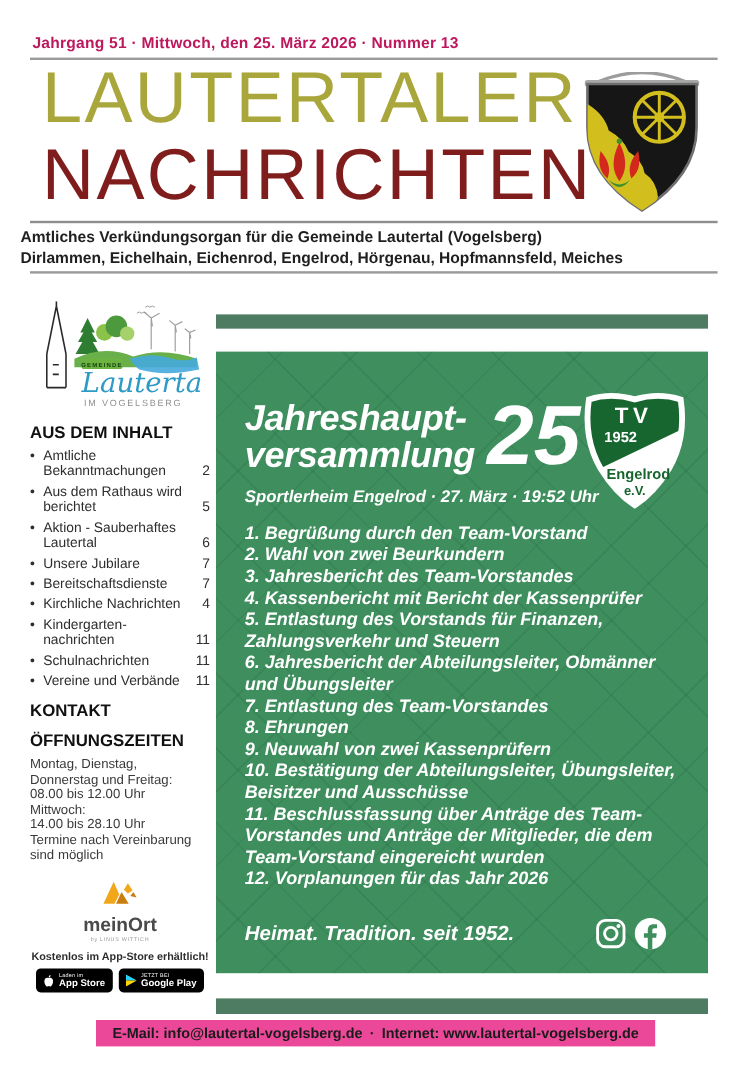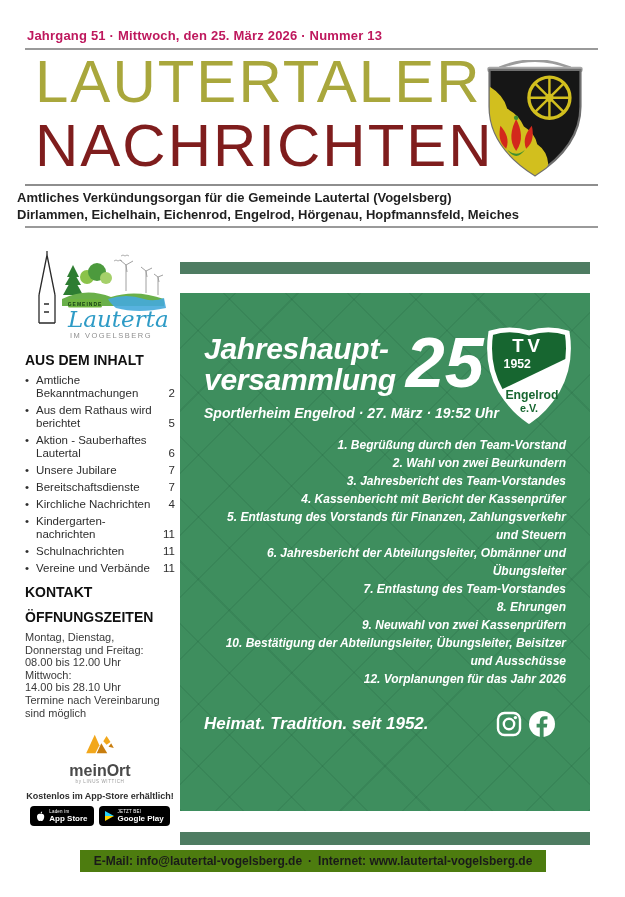--- a/index.html
+++ b/index.html
@@ -57,29 +57,29 @@
     background-image:
       repeating-linear-gradient(45deg, rgba(10,60,35,0.10) 0px, rgba(10,60,35,0.10) 1.5px, transparent 1.5px, transparent 44px),
       repeating-linear-gradient(-45deg, rgba(10,60,35,0.10) 0px, rgba(10,60,35,0.10) 1.5px, transparent 1.5px, transparent 44px);
   }
   .poster-title-row { display:flex; align-items:flex-start; }
   .poster-title { font-size:30px; line-height:31px; font-weight:bold; font-style:italic; letter-spacing:-0.3px; }
   .big-number { font-size:70px; line-height:60px; font-weight:bold; font-style:italic; margin-left:10px; }
   .club-shield { position:absolute; top:30px; right:12px; width:98px; height:104px; }
   .event-line { font-size:14px; font-weight:bold; font-style:italic; margin-top:10px; }
   .agenda { margin-top:15px; width:362px; }
-  .agenda-item { font-size:12px; line-height:18px; font-weight:bold; font-style:italic;text-align:right; }
+  .agenda-item { font-size:15px; line-height:18px; font-weight:bold; font-style:italic; }
   .tagline-row { display:flex; justify-content:space-between; align-items:center; margin-top:22px; padding-right:14px; }
   .tagline { font-size:17px; font-weight:bold; font-style:italic; }
   .social { display:flex; align-items:center; gap:5px; }
 
   
   .footer-bar {
     position:absolute; left:80px; top:850px; width:466px; height:22px;
-    background:#4d7c0f; display:flex; align-items:center; justify-content:center;
+    background:#ec4899; display:flex; align-items:center; justify-content:center;
     font-size:12px; font-weight:bold; color:#1a1a1a; gap:6px;
   }
 </style>
 </head>
 <body>
 
 <div class="issue-line">Jahrgang 51 · Mittwoch, den 25. März 2026 · Nummer 13</div>
 <div class="rule rule-1"></div>
 
 <div class="masthead-title">
@@ -306,20 +306,21 @@
         <div class="agenda-item">6. Jahresbericht der Abteilungsleiter, Obmänner und Übungsleiter</div>
 
         <div class="agenda-item">7. Entlastung des Team-Vorstandes</div>
 
         <div class="agenda-item">8. Ehrungen</div>
 
         <div class="agenda-item">9. Neuwahl von zwei Kassenprüfern</div>
 
         <div class="agenda-item">10. Bestätigung der Abteilungsleiter, Übungsleiter, Beisitzer und Ausschüsse</div>
 
+        <div class="agenda-item">11. Beschlussfassung über Anträge des Team-Vorstandes und Anträge der Mitglieder, die dem Team-Vorstand eingereicht wurden</div>
 
         <div class="agenda-item">12. Vorplanungen für das Jahr 2026</div>
       </div>
 
     <div class="tagline-row">
       <div class="tagline">Heimat. Tradition. seit 1952.</div>
       <div class="social">
         <svg width="28" height="28" viewBox="0 0 28 28">
           <rect x="3" y="3" width="22" height="22" rx="6.5" fill="none" stroke="#ffffff" stroke-width="2.4"></rect>
           <circle cx="14" cy="14" r="5.2" fill="none" stroke="#ffffff" stroke-width="2.4"></circle>

